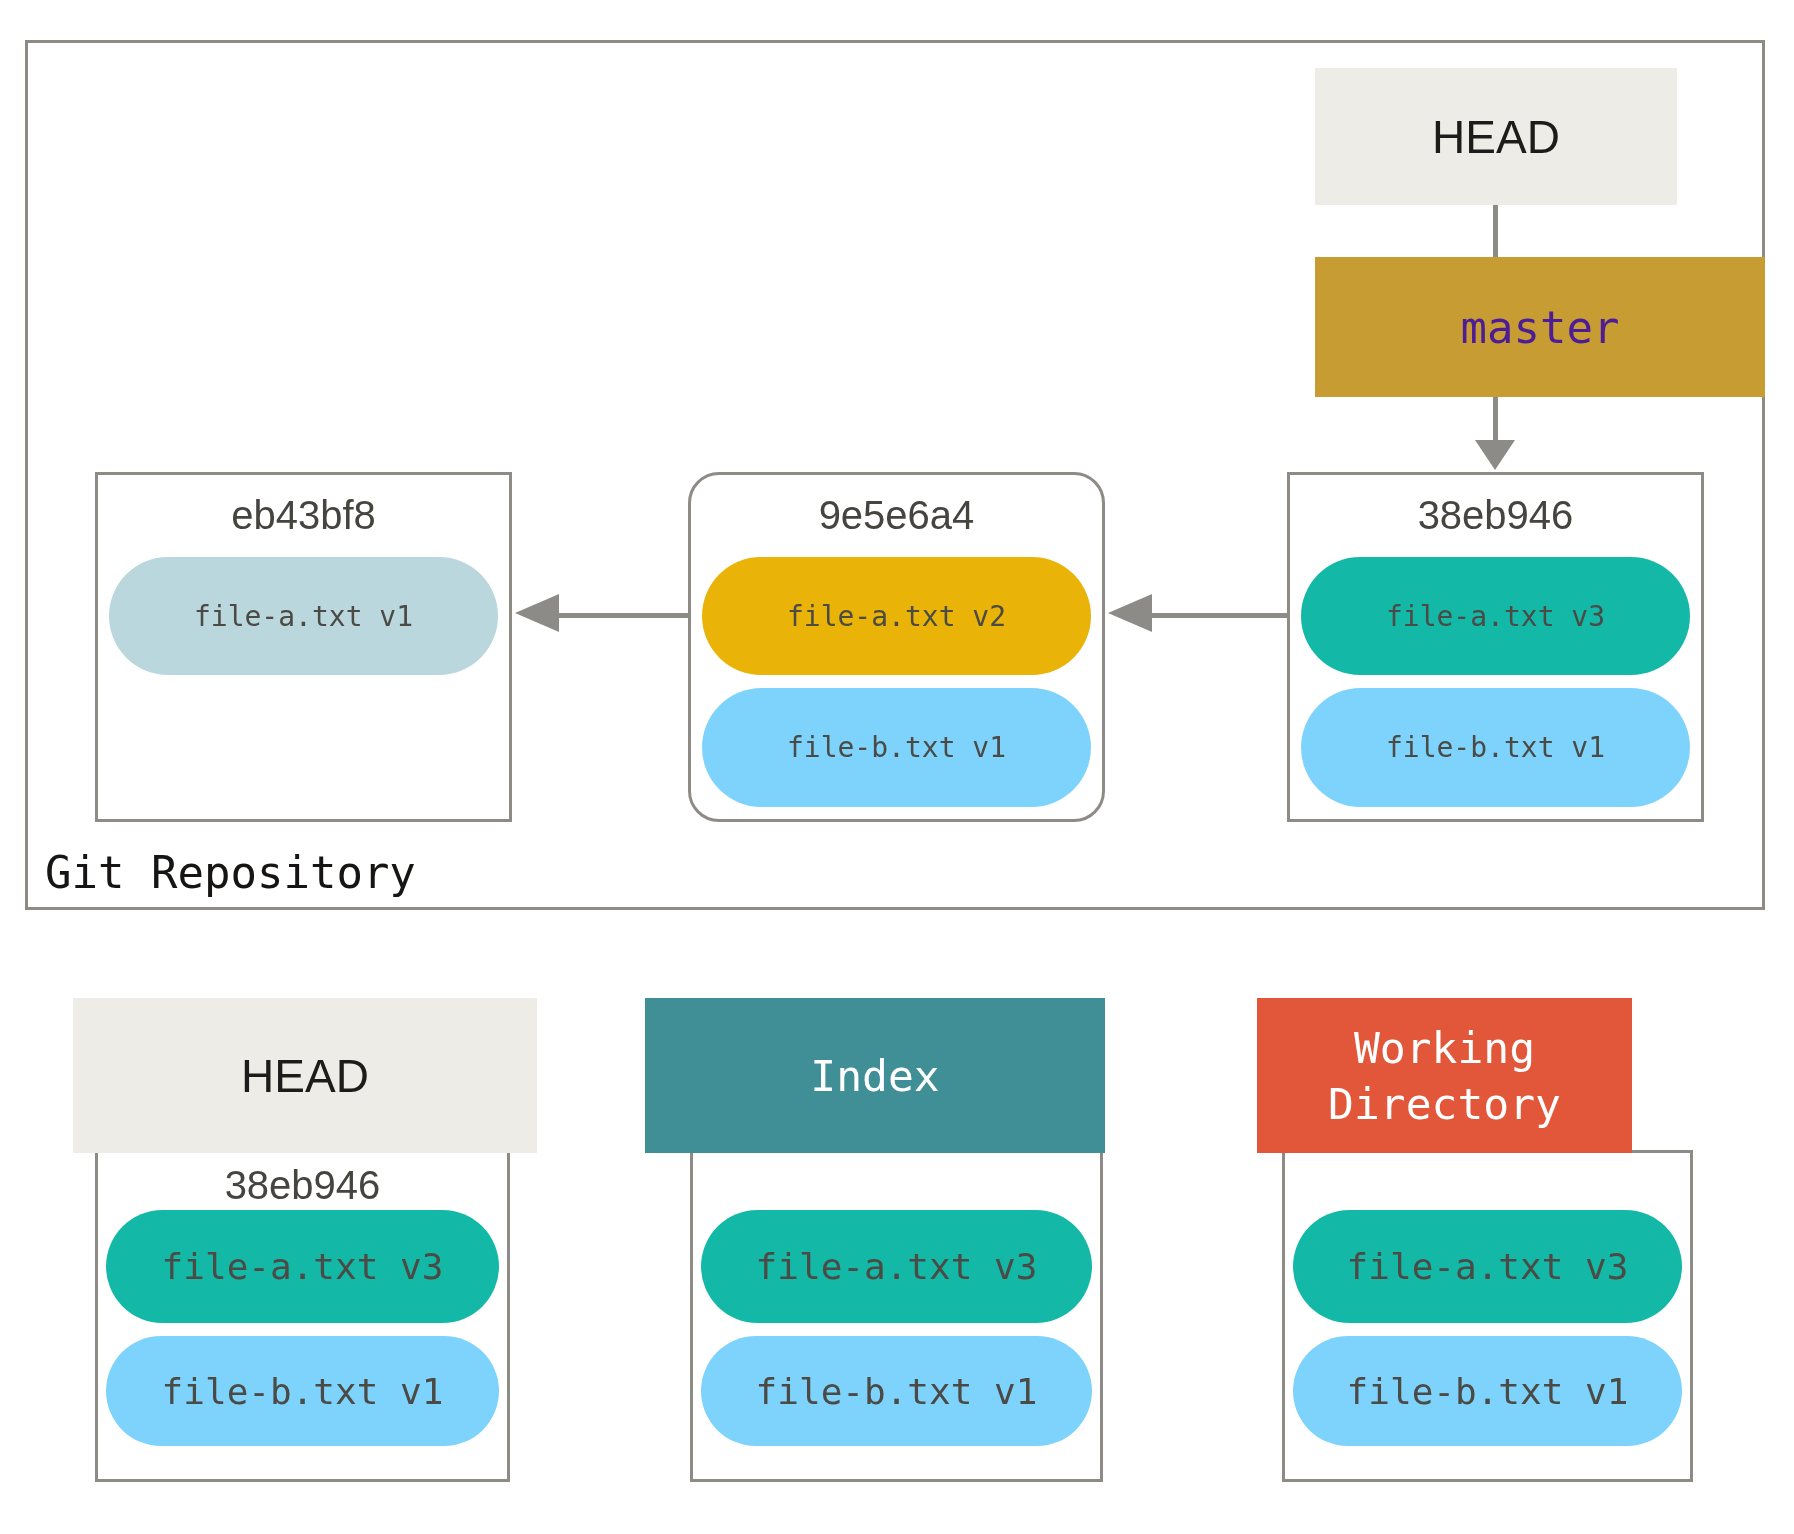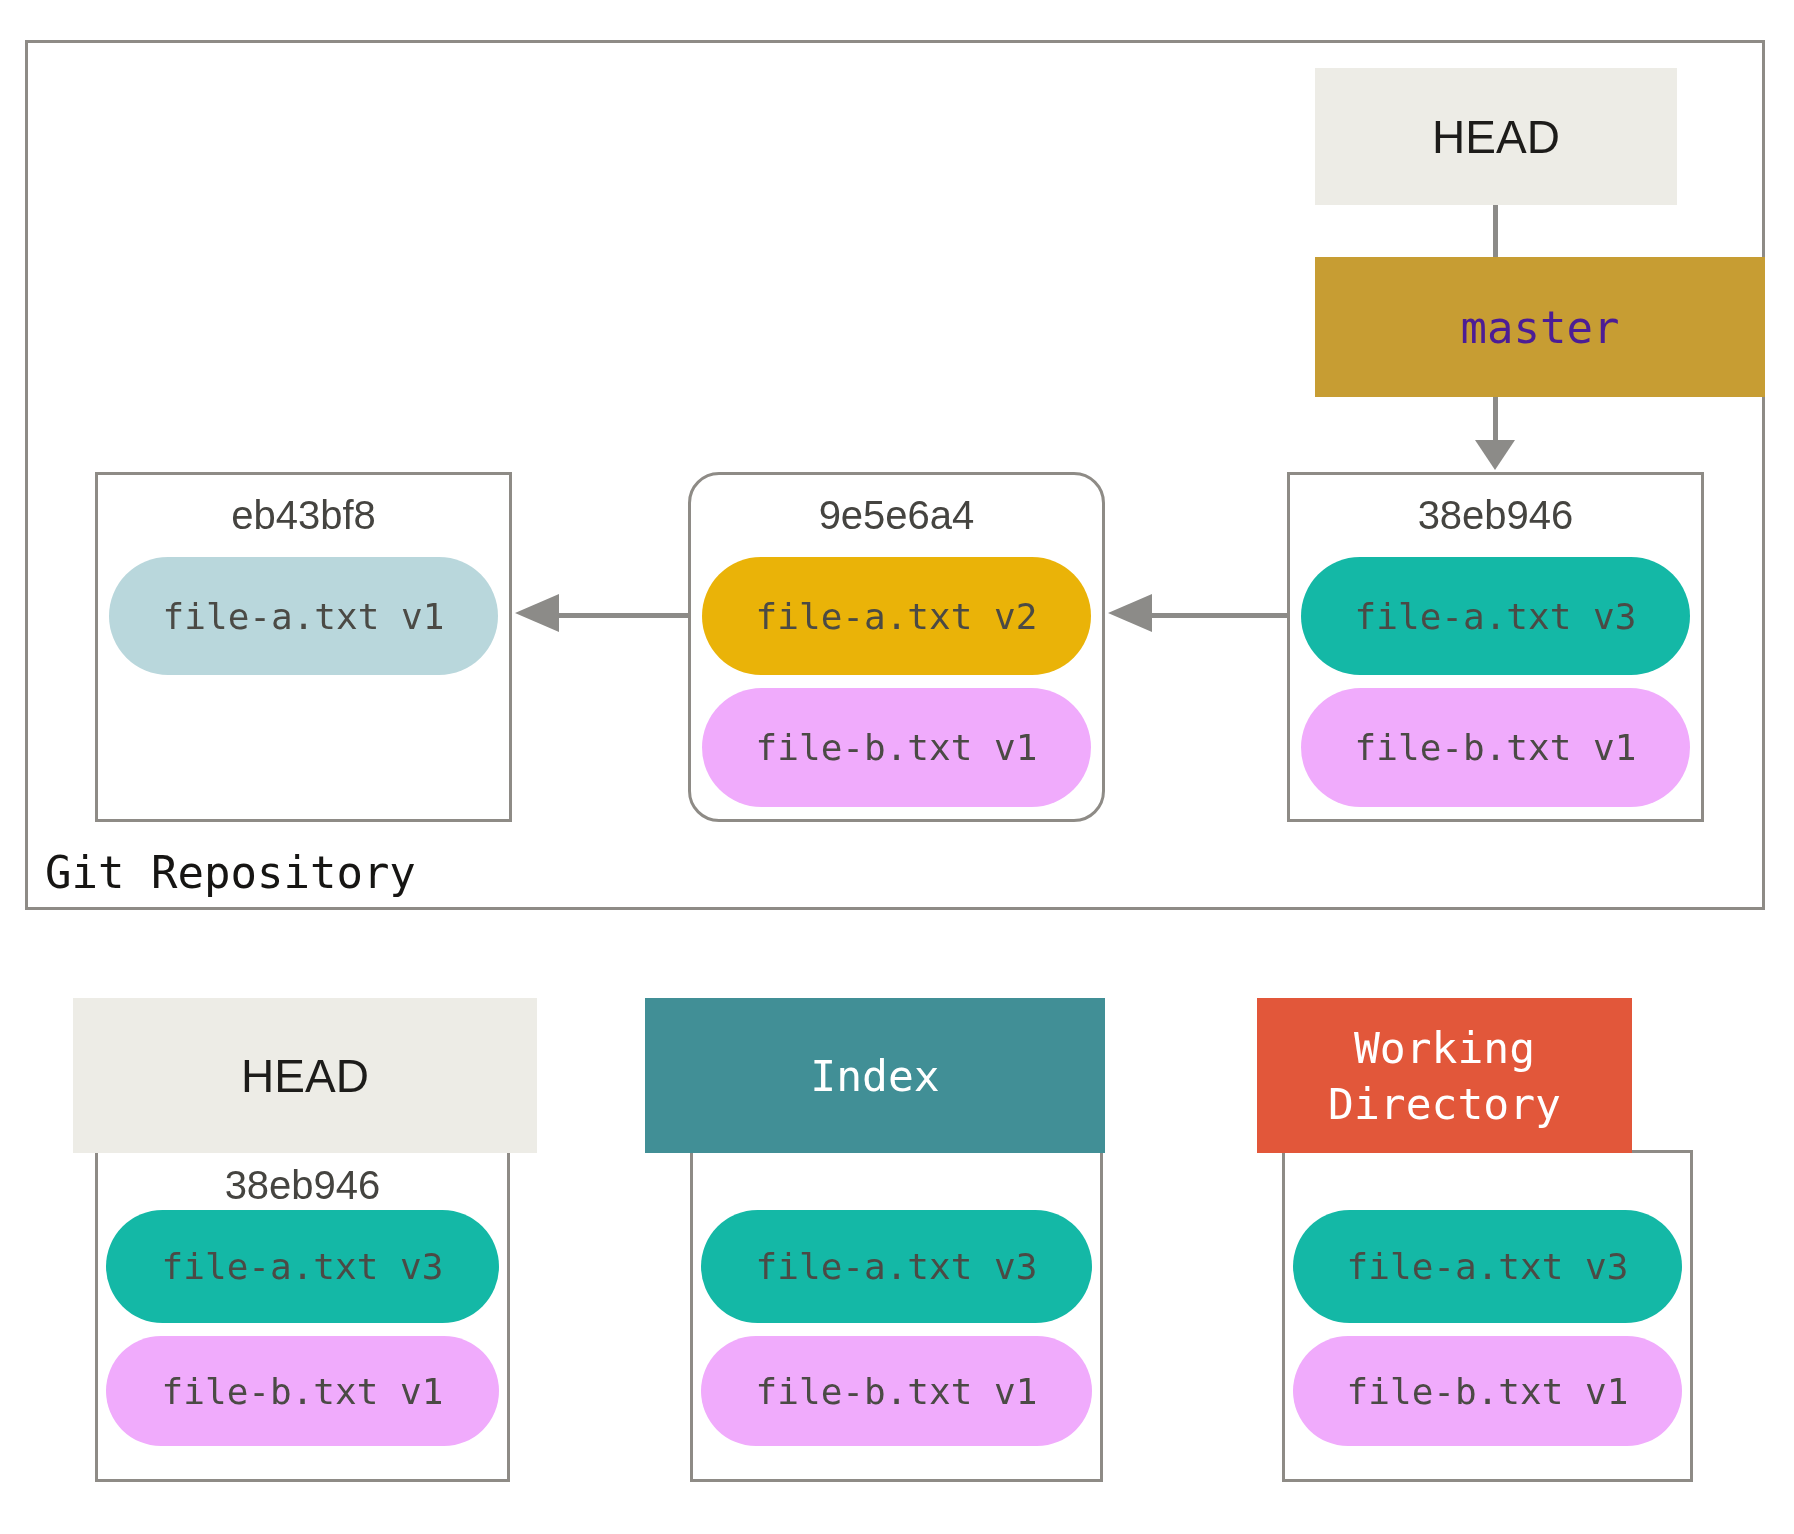--- a/index.html
+++ b/index.html
@@ -30,27 +30,27 @@
   .tri-left{width:0;height:0;top:594px;
     border-top:19px solid transparent;border-bottom:19px solid transparent;border-right:44px solid #8c8b88;}
   .t1{left:515px;}
   .t2{left:1108px;}
   
   .cbox{top:472px;width:417px;height:350px;background:#ffffff;border:3px solid #8e8b86;}
   .c1{left:95px;} .c2{left:688px;border-radius:31px;} .c3{left:1287px;}
   .hash{left:0;top:18px;width:100%;text-align:center;
     font-family:"Liberation Sans","DejaVu Sans",sans-serif;font-size:40px;line-height:44px;color:#454440;}
   .pill{left:11px;right:11px;border-radius:62px;display:flex;align-items:center;justify-content:center;
-    font-size:36px;color:#4b4a45;}
+    font-size:28px;color:#4b4a45;}
   .p1{top:82px;height:118px;}
   .p2{top:213px;height:119px;}
   .c-blue{background:#b9d7dc;}
   .c-pink{background:#eab308;}
   .c-tan{background:#14b8a6;}
-  .c-off{background:#f0abfc;}
+  .c-off{background:#7dd3fc;}
   
   .thdr{top:998px;height:155px;display:flex;align-items:center;justify-content:center;text-align:center;}
   .thdr-head{left:73px;width:464px;background:#edece6;
     font-family:"Liberation Sans","DejaVu Sans",sans-serif;font-size:46px;color:#1d1c1a;}
   .thdr-index{left:645px;width:460px;background:#418f96;font-size:43px;color:#ffffff;}
   .thdr-wd{left:1257px;width:375px;background:#e2573a;font-size:43px;color:#ffffff;}
   .thdr-wd .wrap{display:block;max-width:340px;margin:0 auto;line-height:56px;}
   .tbody{top:1150px;height:332px;background:#ffffff;border:3px solid #8e8b86;}
   .tb1{left:95px;width:415px;}
   .tb2{left:690px;width:413px;}

